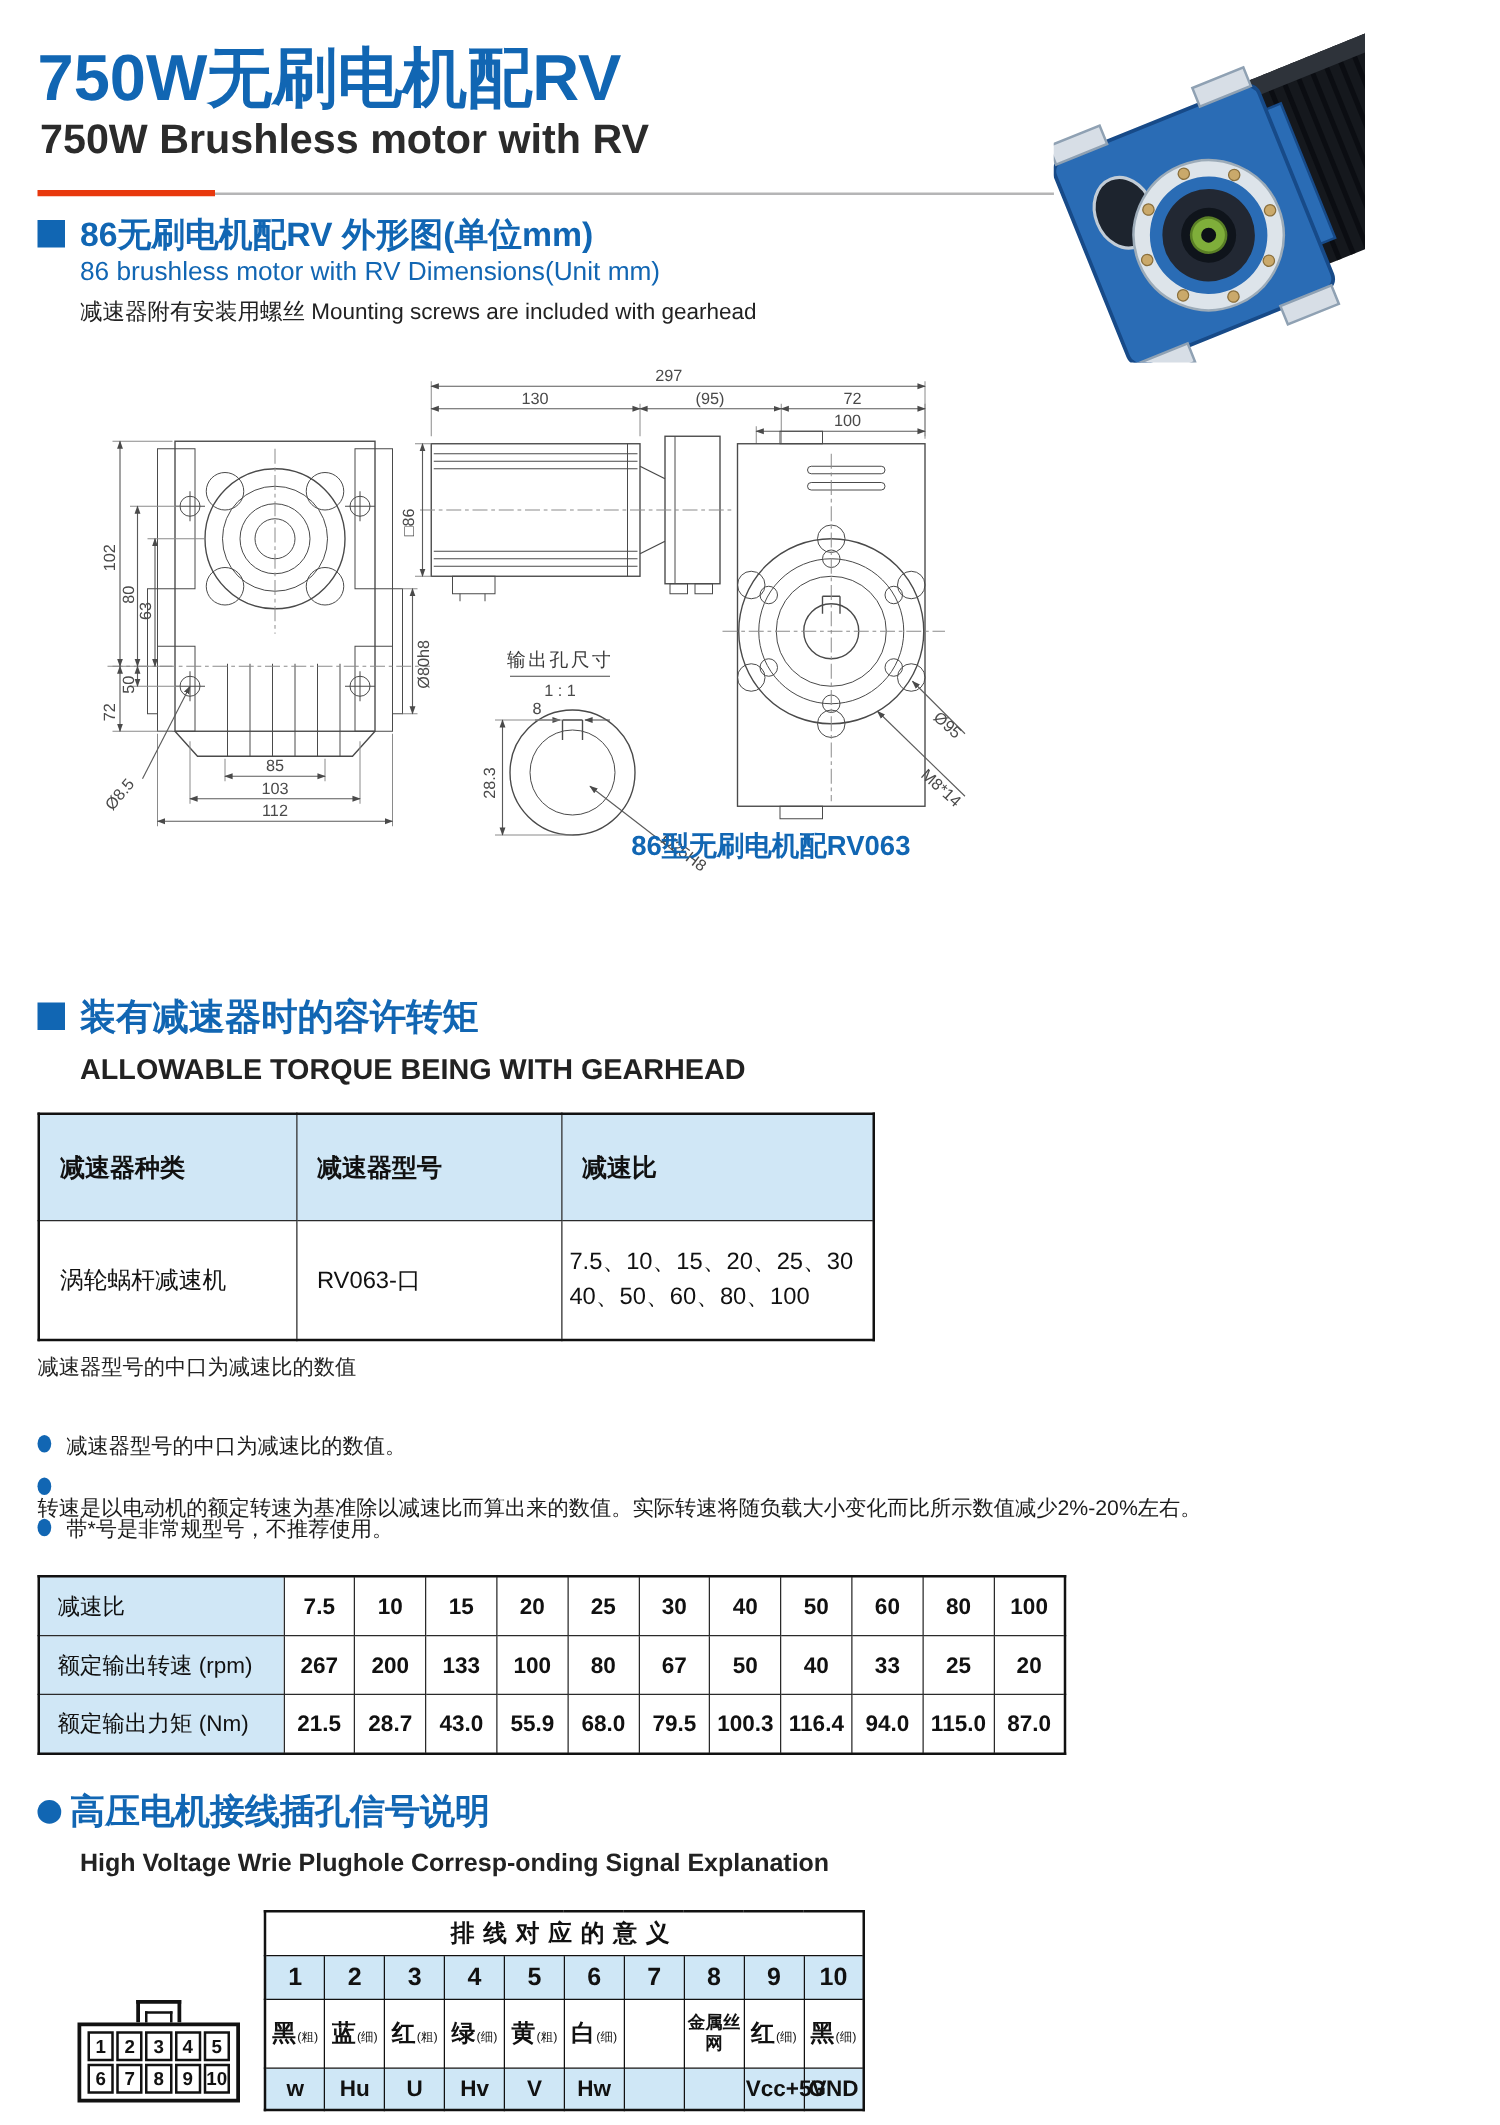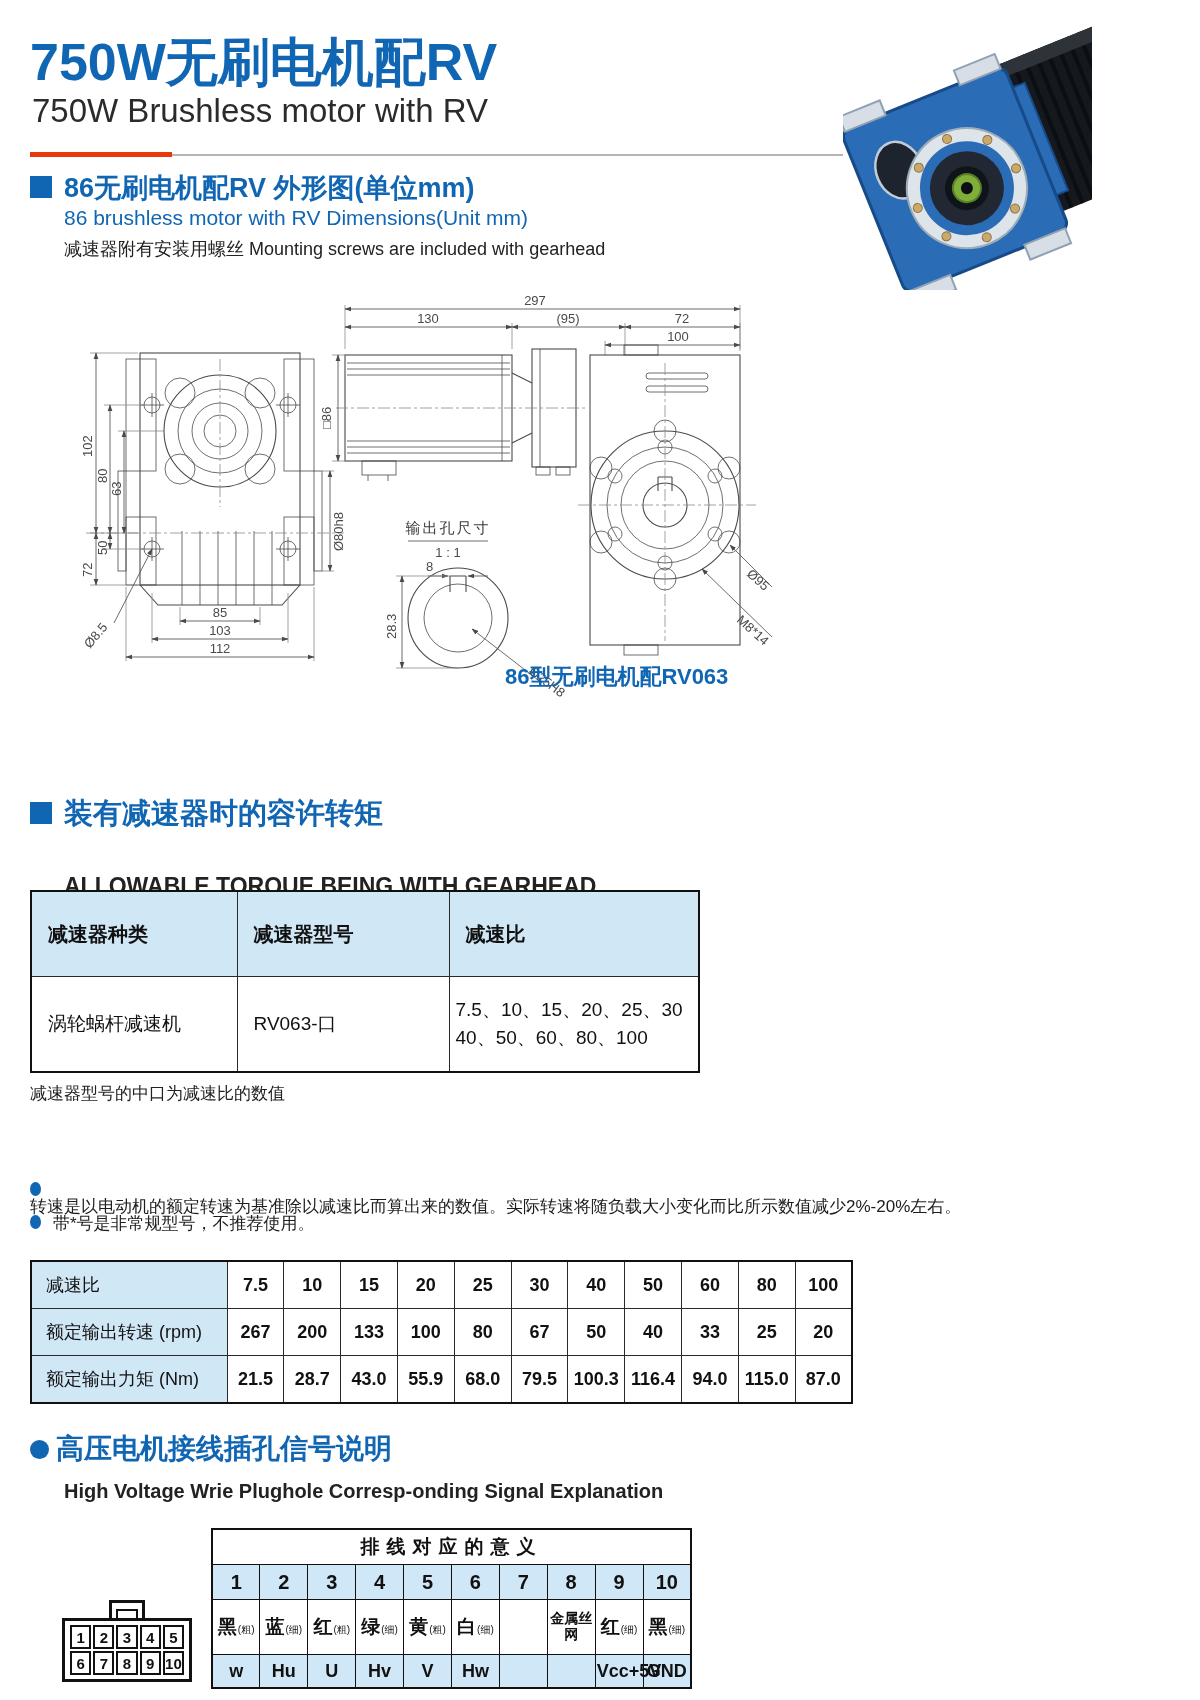--- a/index.html
+++ b/index.html
@@ -2,21 +2,21 @@
 <html><head>
 <meta charset="utf-8">
 <style>
   html,body{margin:0;padding:0;background:#fff;}
   .page{position:relative;width:1092px;height:1700px;background:#fff;overflow:hidden;
         font-family:"Liberation Sans",sans-serif;color:#1a1a1a;}
   .abs{position:absolute;}
 
   
   .main-title{left:30px;top:28px;font-size:52px;font-weight:800;color:#1166b3;letter-spacing:0px;}
-  .main-sub{left:32px;top:92px;font-size:33px;font-weight:400;color:#2b2b2b;}
+  .main-sub{left:32px;top:92px;font-size:33px;font-weight:700;color:#2b2b2b;}
   .rule-red{left:30px;top:152px;width:142px;height:5px;background:#e8380d;}
   .rule-gray{left:172px;top:154px;width:998px;height:2px;background:#b5b5b6;}
 
   .sq{width:22px;height:22px;background:#1166b3;}
   .h-cn{font-weight:800;color:#1166b3;}
   .h-en-blue{color:#1166b3;font-weight:500;}
   .h-en-dark{color:#222;font-weight:600;}
   .note-dark{color:#222;font-weight:500;}
 
   
@@ -270,21 +270,21 @@
       <text class="dt" transform="translate(716,282) rotate(42)">Ø95</text>
       <line class="dim" x1="672" y1="276" x2="742" y2="344" marker-start="url(#ar)"></line>
       <text class="dt" transform="translate(706,328) rotate(42)">M8*14</text>
     </g>
   </svg>
 
   <div class="abs caption">86型无刷电机配RV063</div>
 
   <div class="abs sq" style="left:30px;top:802px;"></div>
   <div class="abs h-cn" style="left:64px;top:794px;font-size:29px;">装有减速器时的容许转矩</div>
-  <div class="abs h-en-dark" style="left:64px;top:873px;font-size:23px;">ALLOWABLE TORQUE BEING WITH GEARHEAD</div>
+  <div class="abs h-en-dark" style="left:64px;top:842px;font-size:23px;">ALLOWABLE TORQUE BEING WITH GEARHEAD</div>
 
   <table class="abs t1">
     <colgroup>
         <col style="width:206px">
         <col style="width:212px">
         <col style="width:250px">
       </colgroup>
     <tbody>
         <tr>
       <th>减速器种类</th>
@@ -297,20 +297,24 @@
       <td class="ratios">
         <div>7.5、10、15、20、25、30</div>
         <div>40、50、60、80、100</div>
       </td>
     </tr>
   </tbody>
     </table>
 
   <div class="abs tnote">减速器型号的中口为减速比的数值</div>
 
+  <div class="abs bullet-row" style="top:1146px;">
+    <span class="bdot"></span>
+    <span class="btext">减速器型号的中口为减速比的数值。</span>
+  </div>
   <div class="abs bullet-row" style="top:1180px;flex-direction:column;">
     <span class="bdot"></span>
     <span class="btext">转速是以电动机的额定转速为基准除以减速比而算出来的数值。实际转速将随负载大小变化而比所示数值减少2%-20%左右。</span>
   </div>
   <div class="abs bullet-row" style="top:1213px;">
     <span class="bdot"></span>
     <span class="btext">带*号是非常规型号，不推荐使用。</span>
   </div>
 
   <table class="abs t2">

